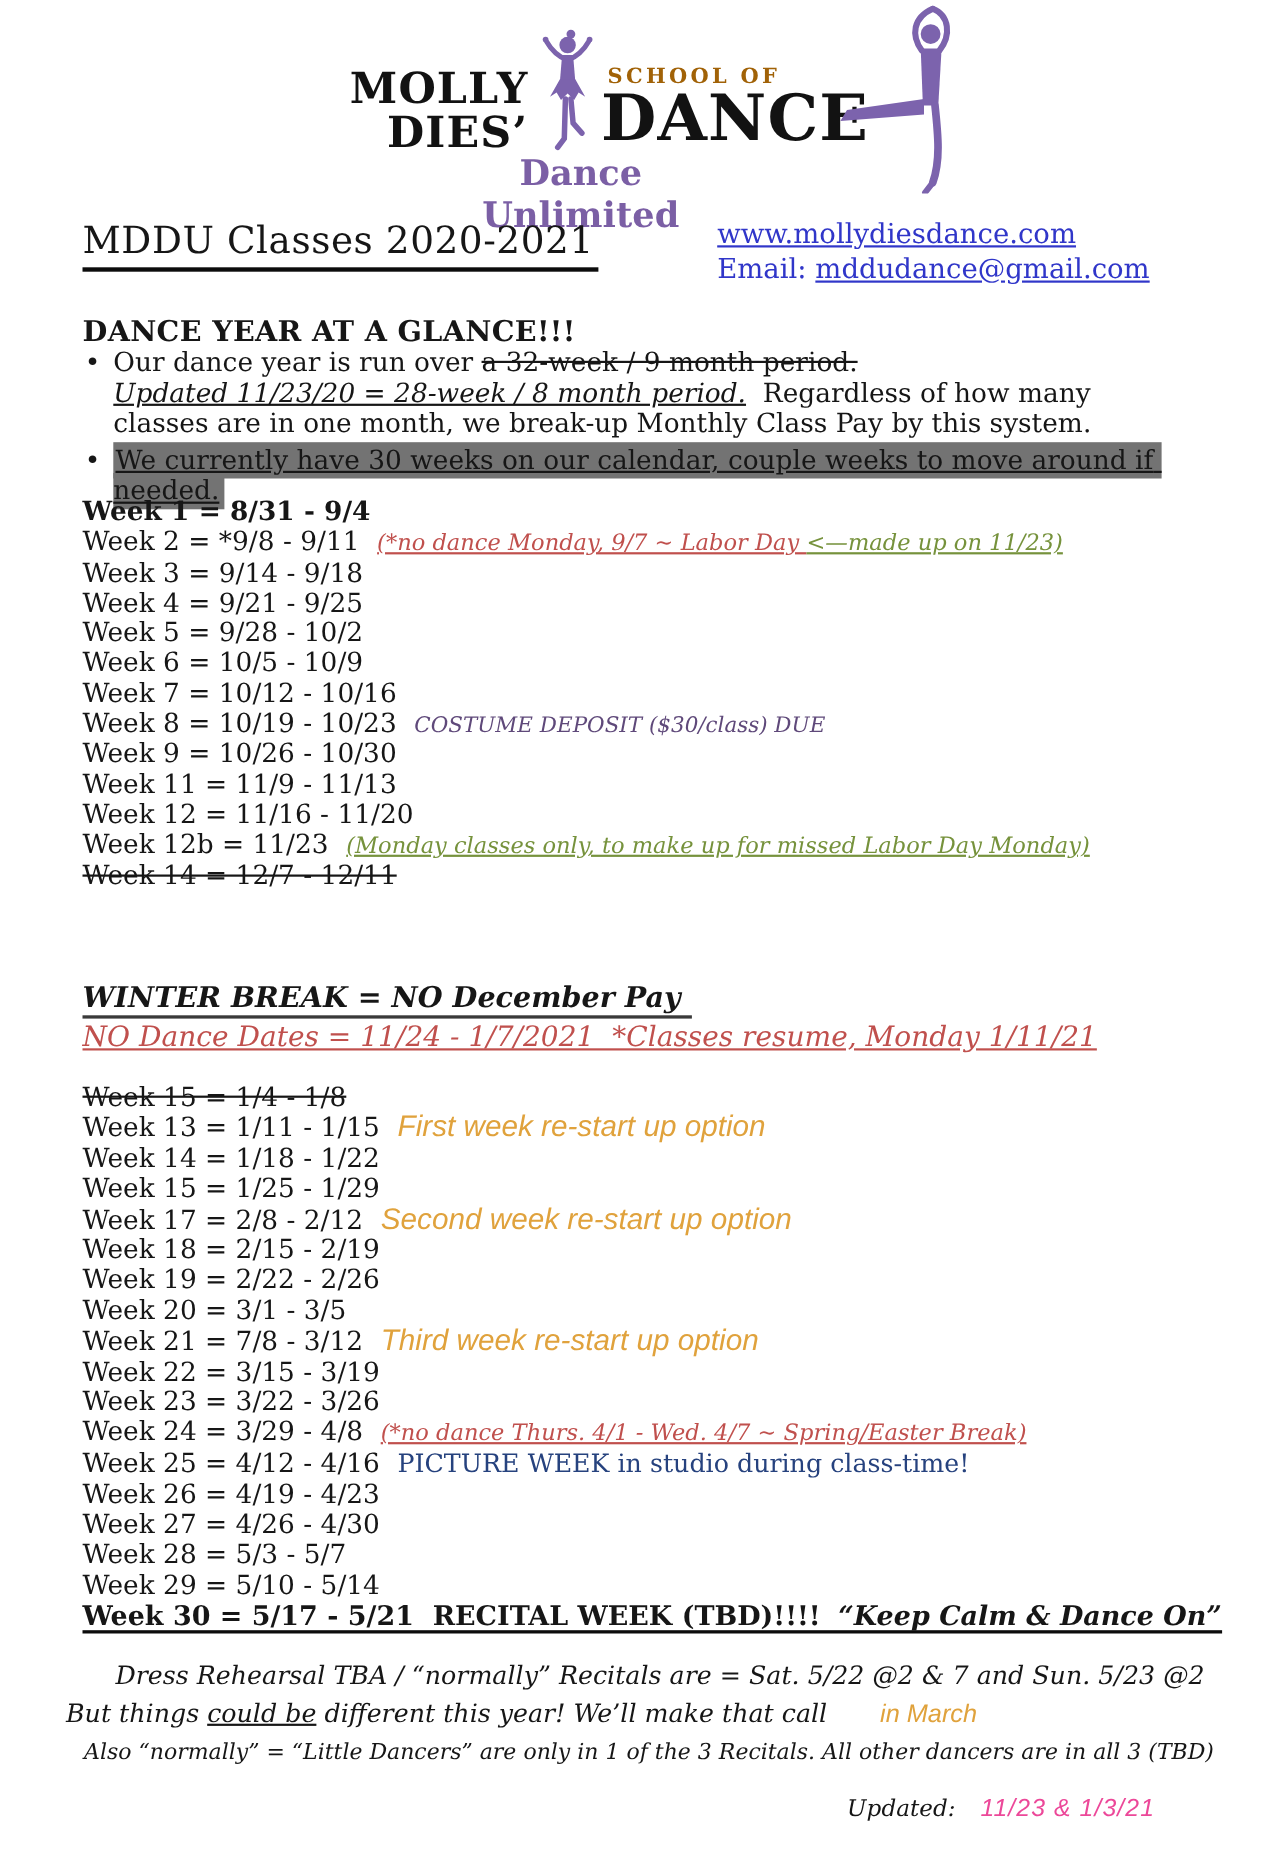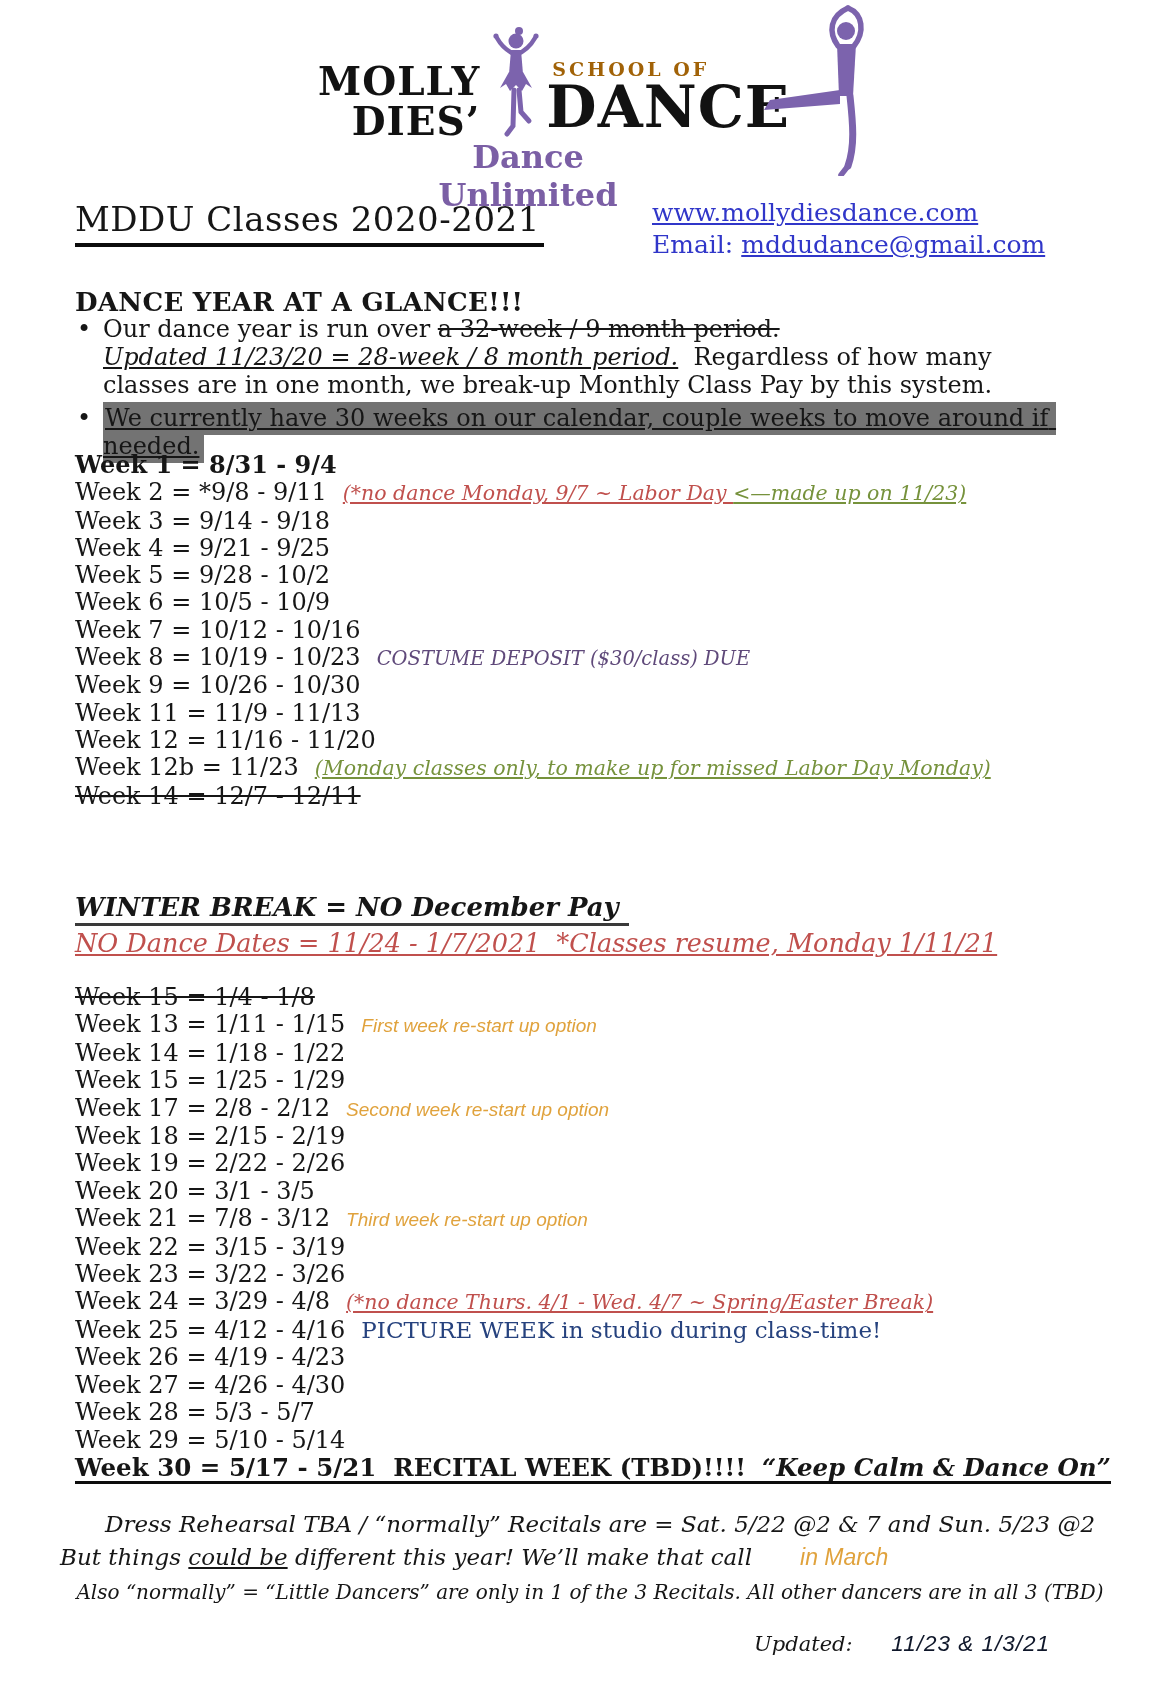--- a/index.html
+++ b/index.html
@@ -46,43 +46,43 @@
   .week-row.bold .week-label{font-weight:700;}
   .week-row.strike .week-label{text-decoration:line-through;}
   .week-row.recital .week-inner{display:inline-block;border-bottom:3px solid #0c0c0c;
                                 padding-bottom:0px;font-weight:700;font-size:24.5px;}
   .week-label + .seg{margin-left:16px;}
   .seg + .seg{margin-left:0;}
   .seg-red{color:#c0504d;font-style:italic;text-decoration:underline;font-size:20.5px;}
   .seg-green{color:#76923c;font-style:italic;text-decoration:underline;font-size:20.5px;}
   .seg-purple{color:#5f497a;font-style:italic;font-size:19.5px;margin-left:26px;}
   .seg-gold{color:#e0a23c;font-family:"Liberation Sans",sans-serif;font-style:italic;
-            font-size:19px;margin-left:12px;}
+            font-size:27px;margin-left:12px;}
   .seg-navy{color:#26427e;font-size:23px;margin-left:14px;}
   .seg-boldit{font-weight:700;font-style:italic;margin-left:16px;}
 
   
   .winter-h{position:absolute;top:892px;left:75px;font-size:26px;font-weight:800;font-style:italic;
             border-bottom:3px solid #3a3a3a;padding:0 10px 1px 0;}
   .no-dance{position:absolute;top:928px;left:75px;font-size:25.5px;color:#c0504d;font-style:italic;
             text-decoration:underline;white-space:pre-wrap;}
 
   
   .footer1{position:absolute;top:1511px;left:60px;width:1080px;text-align:center;
            font-style:italic;font-size:23px;}
   .footer2{position:absolute;top:1544px;left:60px;width:1080px;text-align:left;
            font-style:italic;font-size:23px;}
   .footer2 .seg-itund{text-decoration:underline;}
   .footer2 .seg-gold{font-style:italic;margin-left:48px;font-size:23px;}
   .footer3{position:absolute;top:1580px;left:40px;width:1100px;text-align:center;
            font-style:italic;font-size:20px;}
   .updated{position:absolute;top:1631px;left:0;width:1050px;text-align:right;font-size:21px;}
   .updated-label{font-style:italic;}
-  .updated-dates{color:#0f172a;font-family:"Liberation Sans",sans-serif;font-style:italic;
-                 font-size:22.5px;margin-left:32px;letter-spacing:1px;}
+  .updated-dates{color:#ec4899;font-family:"Liberation Sans",sans-serif;font-style:italic;
+                 font-size:22.5px;margin-left:16px;letter-spacing:1px;}
 </style>
 </head>
 <body>
 
 <div class="page">
 
   <div class="logo">
     <div class="logo-row">
       <div class="molly">
         <div>MOLLY</div>

